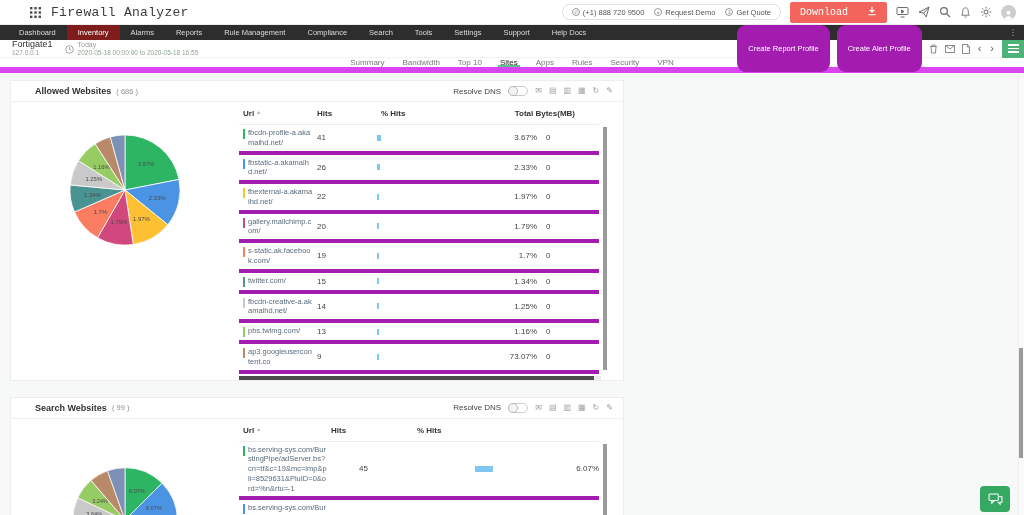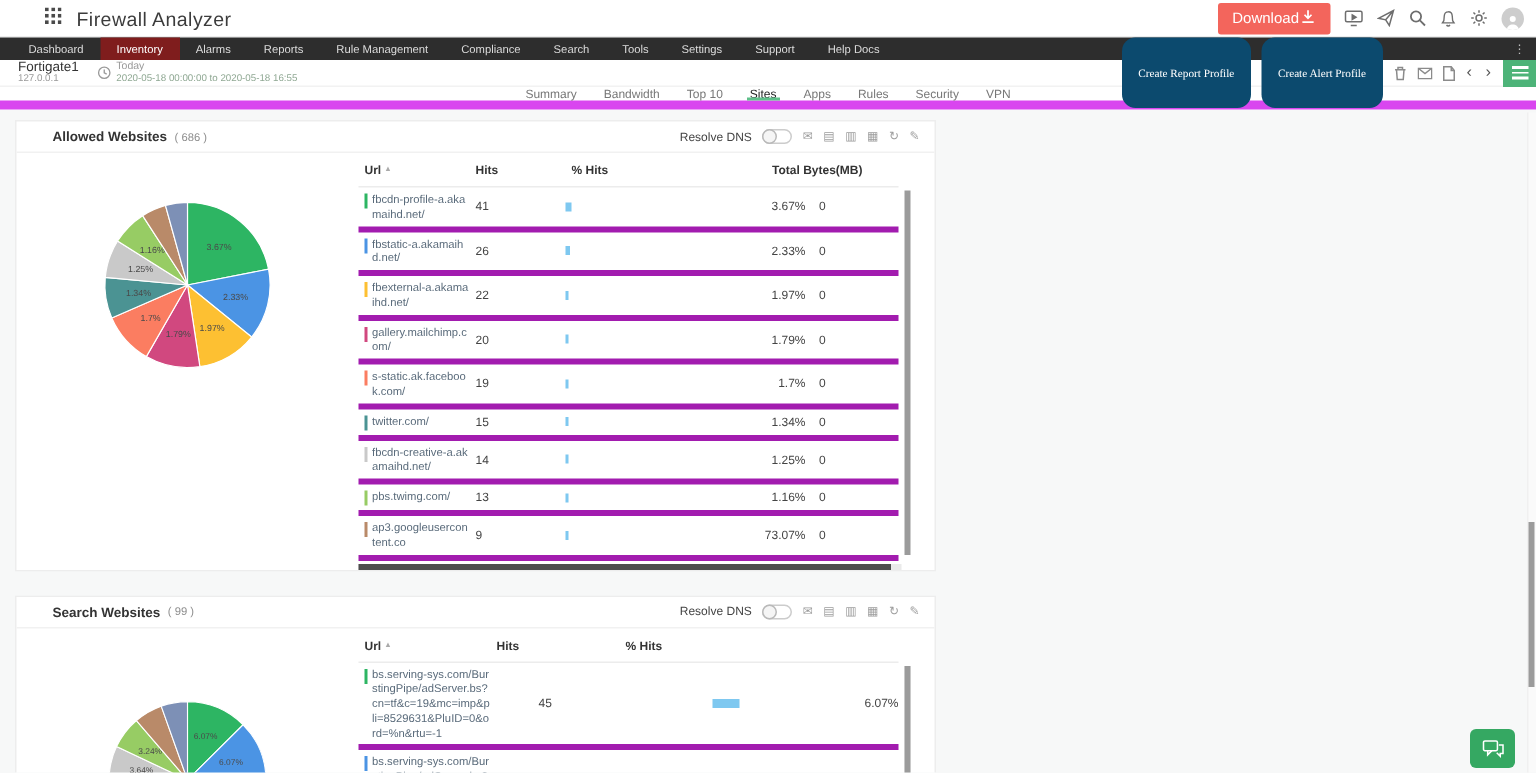--- a/index.html
+++ b/index.html
@@ -3,32 +3,32 @@
 <meta charset="utf-8">
 <style>
   * { margin:0; padding:0; box-sizing:border-box; }
   html,body { width:1024px; height:515px; overflow:hidden; background:#f7f8f8;
               font-family:"Liberation Sans", sans-serif; }
 
   
   .topbar { height:25px; background:#fff; border-bottom:1px solid #ececec;
             display:flex; align-items:center; justify-content:space-between;
             padding:0 8px 0 30px; }
-  .brand { display:flex; align-items:flex-start; gap:10px; }
+  .brand { display:flex; align-items:center; gap:10px;font-family:Liberation Mono, monospace; }
   .brand-title { font-size:13px; color:#3c3c3c; letter-spacing:.3px; }
   .grid-icon svg { display:block; }
   .topbar-right { display:flex; align-items:center; gap:9px; }
   .contact-pill { display:flex; align-items:center; gap:10px; border:1px solid #e2e2e2;
                   border-radius:10px; padding:2px 9px; font-size:7.5px; color:#555; height:16px; }
   .contact-item { display:flex; align-items:center; gap:3px; }
   .dot-ic { width:8px; height:8px; border:1px solid #9a9a9a; border-radius:50%;
             display:inline-flex; align-items:center; justify-content:center; font-size:5px; color:#9a9a9a; }
   .download-btn { background:#f3655c; color:#fff; border:none; height:21px;
-                  display:flex; align-items:center; gap:1px; padding:0 10px;
-                  font-size:10px; border-radius:2px; font-family:Liberation Sans, sans-serif; cursor:pointer; }
+                  display:flex; align-items:center; gap:19px; padding:0 10px;
+                  font-size:10px; border-radius:2px; font-family:Liberation Mono, monospace; cursor:pointer; }
   .hicon { color:#6e6e6e; display:flex; align-items:center; }
   .avatar { width:15px; height:15px; border-radius:50%; background:#cdcdcd; overflow:hidden;
             display:flex; align-items:flex-end; justify-content:center; }
 
   
   .navbar { height:15px; background:#2d2d2d; display:flex; align-items:stretch;
             padding-left:8px; position:relative; }
   .nav-item { font-size:7.5px; color:#dcdcdc; padding:0 11px; display:flex; align-items:center;
               cursor:pointer; white-space:nowrap; }
   .nav-item.active { background:#7f1d1d; color:#fff; }
@@ -39,22 +39,22 @@
   .devicebar { height:18px; background:#fff; border-bottom:1px solid #f2f2f2;
                display:flex; align-items:center; padding-left:12px; position:relative; }
   .dev-id { line-height:1; }
   .dev-name { font-size:9px; font-weight:normal; color:#333; }
   .dev-ip { font-size:6.5px; color:#9a9a9a; margin-top:1px; }
   .clock-wrap { margin-left:12px; display:flex; align-items:center; gap:4px; }
   .period { line-height:1.1; }
   .period-label { font-size:7px; color:#999; }
   .period-range { font-size:6.5px; color:#8fa893; }
   .dev-right { position:absolute; right:0; top:0; bottom:0; display:flex; align-items:center; gap:7px; }
-  .green-btn { background:#0c4a6e; color:#fff; border:none; font-size:7.5px;
-               padding:19px 11px; border-radius:9px; font-family:Liberation Serif, serif; cursor:pointer; }
+  .green-btn { background:#a21caf; color:#fff; border:none; font-size:7.5px;
+               padding:19px 11px; border-radius:9px; font-family:Liberation Sans, sans-serif; cursor:pointer; }
   .dev-ic { color:#8b8b8b; display:flex; align-items:center; }
   .chev { font-size:11px; color:#555; line-height:1; padding:0 1px; cursor:pointer; }
   .menu-square { width:22px; height:18px; background:#4db378; display:flex; flex-direction:column;
                  align-items:center; justify-content:center; gap:2px; cursor:pointer; }
   .menu-square i { display:block; width:11px; height:1.5px; background:#fff; }
 
   
   .tabsbar { height:15px; background:#fff; border-bottom:6px solid #d946ef;
              display:flex; justify-content:center; }
   .tab { font-size:8px; color:#777; padding:0 9px; display:flex; align-items:center;
@@ -139,20 +139,34 @@
             <rect x="8.6" y="4.3" width="2.4" height="2.4"></rect>
         <rect x="0" y="8.6" width="2.4" height="2.4"></rect>
             <rect x="4.3" y="8.6" width="2.4" height="2.4"></rect>
             <rect x="8.6" y="8.6" width="2.4" height="2.4"></rect>
       </g>
         </svg>
     </span>
     <span class="brand-title">Firewall Analyzer</span>
   </div>
   <div class="topbar-right">
+    <div class="contact-pill">
+      <span class="contact-item">
+        <i class="dot-ic">✆</i>
+        <span>(+1) 888 720 9500</span>
+      </span>
+      <span class="contact-item">
+        <i class="dot-ic">▸</i>
+        <span>Request Demo</span>
+      </span>
+      <span class="contact-item">
+        <i class="dot-ic">$</i>
+        <span>Get Quote</span>
+      </span>
+    </div>
     <button class="download-btn">
       <span>Download</span>
       <span>
         <svg width="10" height="10" viewBox="0 0 12 12" fill="none" stroke="#fff" stroke-width="1.4">
           <path d="M6 1v6M3.2 4.6L6 7.4 8.8 4.6M1.5 10.5h9"></path>
           </svg>
       </span>
     </button>
     <span class="hicon">
       <svg width="13" height="12" viewBox="0 0 13 12" fill="none" stroke="#6e6e6e" stroke-width="1">

